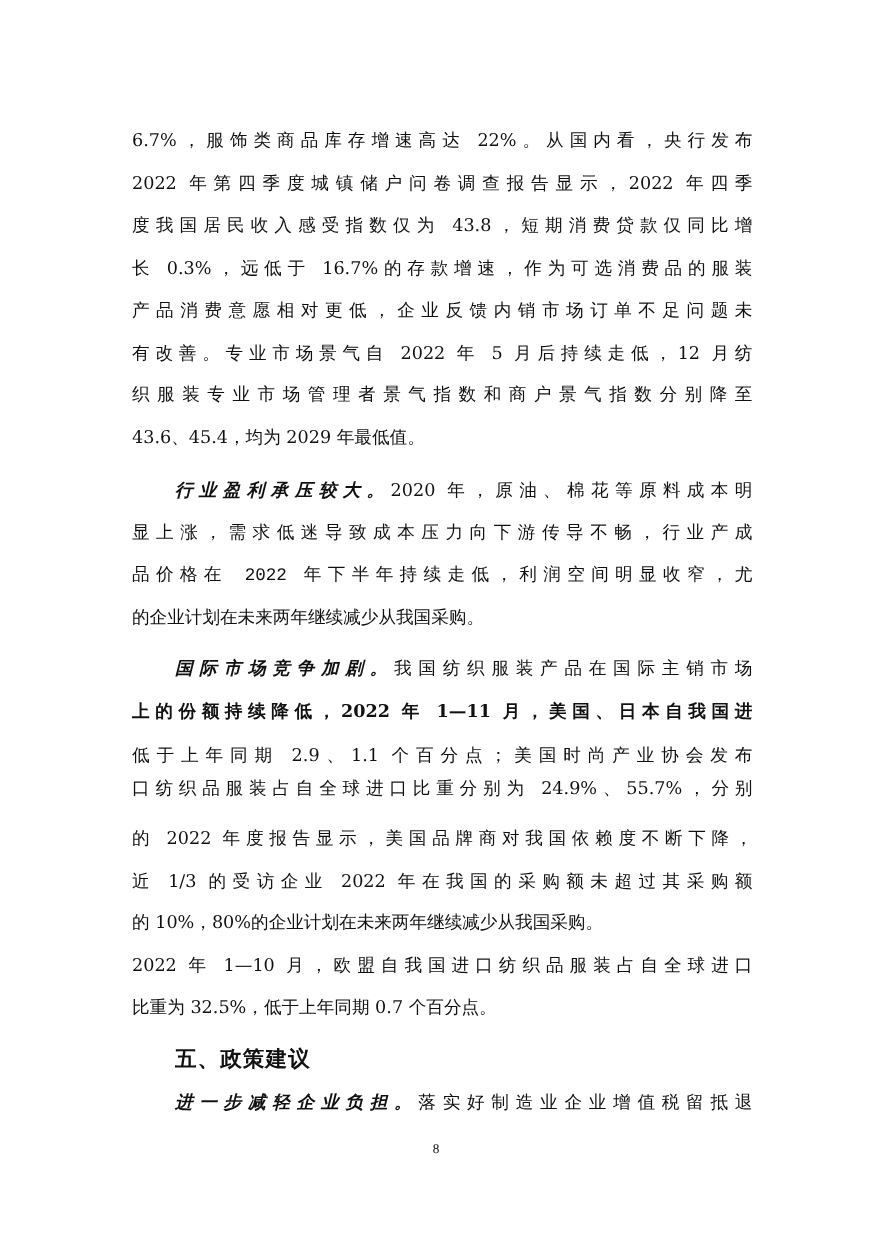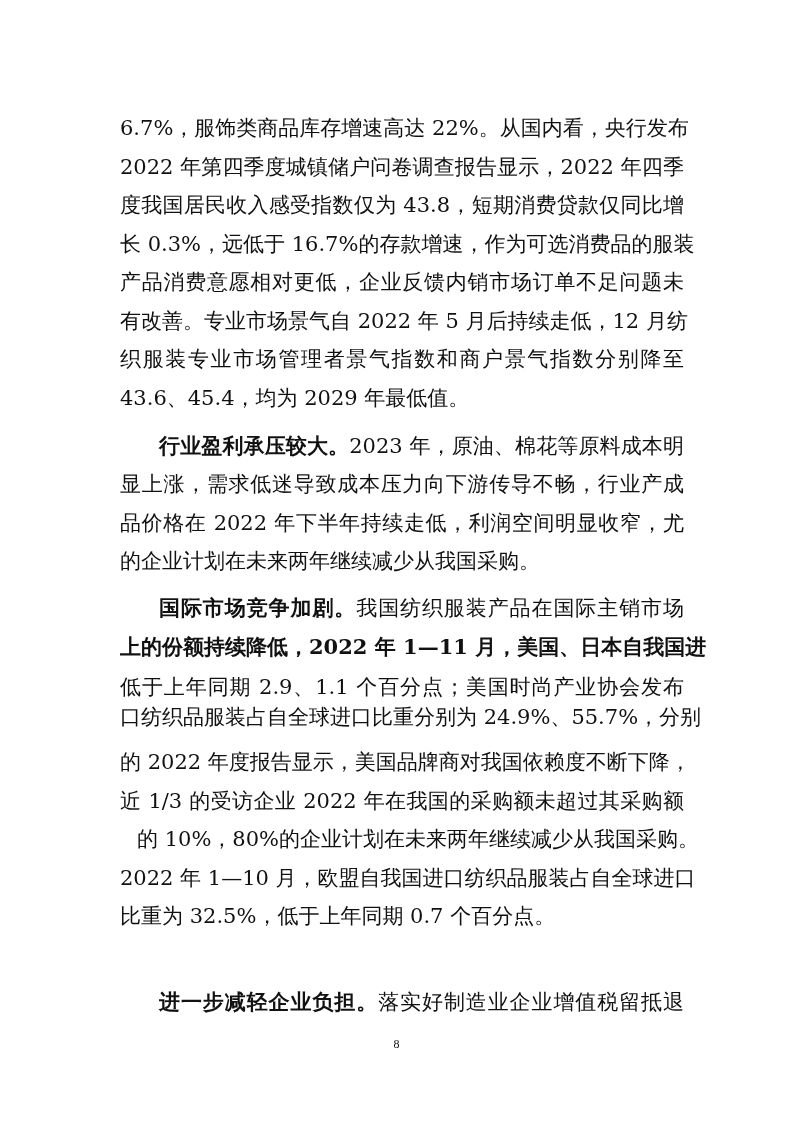--- a/index.html
+++ b/index.html
@@ -19,37 +19,38 @@
       position: absolute;
       left: 0; top: 0;
       width: 793px;
       height: 1122px;
     }
     .line {
       position: absolute;
       left: 120px;
       width: 564px;
       height: 30px;
-      font-size: 21px;
+      font-size: 16px;
       line-height: 30px;
       white-space: nowrap;
       text-align: justify;
       text-align-last: justify;
       letter-spacing: 0px;
     }
     .line.last {
       text-align-last: left;
     }
     .line.indent {
       left: 159px;
       width: 525px;
     }
     .bold {
       font-family: "DejaVu Sans", "Liberation Sans", sans-serif;
       font-weight: bold;
+      font-style: italic;
     }
     .heading {
       position: absolute;
       left: 159px;
       height: 30px;
       font-size: 19.6px;
       line-height: 30px;
       font-family: "DejaVu Sans", "Liberation Sans", sans-serif;
       font-weight: bold;
       letter-spacing: 1px;
@@ -77,41 +78,42 @@
     <div class="line" style="top:190px;">度我国居民收入感受指数仅为 43.8，短期消费贷款仅同比增</div>
     <div class="line" style="top:229px;">长 0.3%，远低于 16.7%的存款增速，作为可选消费品的服装</div>
     <div class="line" style="top:267px;">产品消费意愿相对更低，企业反馈内销市场订单不足问题未</div>
     <div class="line" style="top:306px;">有改善。专业市场景气自 2022 年 5 月后持续走低，12 月纺</div>
     <div class="line" style="top:344px;">织服装专业市场管理者景气指数和商户景气指数分别降至</div>
     <div class="line last" style="top:383px;">43.6、45.4，均为 2029 年最低值。</div>
   </div>
 
   <div>
     <div class="line indent" style="top:431px;">
-      <span class="bold">行业盈利承压较大。</span><span>2023 年，原油、棉花等原料成本明</span>
+      <span class="bold">行业盈利承压较大。</span><span>2020 年，原油、棉花等原料成本明</span>
     </div>
     <div class="line" style="top:469px;">显上涨，需求低迷导致成本压力向下游传导不畅，行业产成</div>
-    <div class="line" style="top:508px;">品价格在 2022 年下半年持续走低，利润空间明显收窄，尤</div>
+    <div class="line" style="top:508px;font-family:Liberation Mono, monospace;">品价格在 2022 年下半年持续走低，利润空间明显收窄，尤</div>
     <div class="line last" style="top:546px;">的企业计划在未来两年继续减少从我国采购。</div>
   </div>
 
   <div>
     <div class="line indent" style="top:593px;">
       <span class="bold">国际市场竞争加剧。</span><span>我国纺织服装产品在国际主销市场</span>
     </div>
     <div class="line" style="top:632px;font-weight:bold;">上的份额持续降低，2022 年 1—11 月，美国、日本自我国进</div>
     <div class="line" style="top:702px;">口纺织品服装占自全球进口比重分别为 24.9%、55.7%，分别</div>
     <div class="line" style="top:672px;">低于上年同期 2.9、1.1 个百分点；美国时尚产业协会发布</div>
     <div class="line" style="top:747px;">的 2022 年度报告显示，美国品牌商对我国依赖度不断下降，</div>
     <div class="line" style="top:786px;">近 1/3 的受访企业 2022 年在我国的采购额未超过其采购额</div>
-    <div class="line last" style="top:824px;margin-left:17px;">的 10%，80%的企业计划在未来两年继续减少从我国采购。</div>
+    <div class="line last" style="top:824px;">的 10%，80%的企业计划在未来两年继续减少从我国采购。</div>
     <div class="line" style="top:863px;">2022 年 1—10 月，欧盟自我国进口纺织品服装占自全球进口</div>
     <div class="line last" style="top:901px;">比重为 32.5%，低于上年同期 0.7 个百分点。</div>
   </div>
 
+  <div class="heading" style="top:948px;">五、政策建议</div>
 
   <div>
     <div class="line indent" style="top:987px;">
       <span class="bold">进一步减轻企业负担。</span><span>落实好制造业企业增值税留抵退</span>
     </div>
   </div>
 
   <div class="page-number">8</div>
 
 </div>

